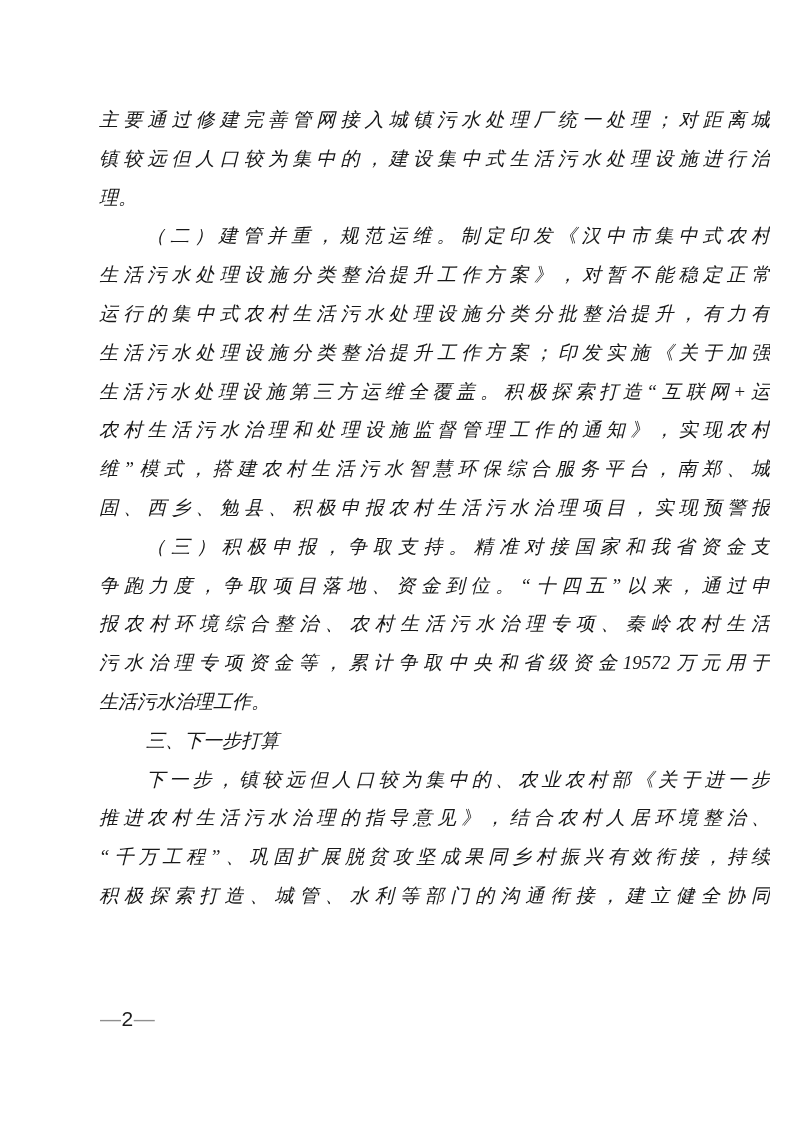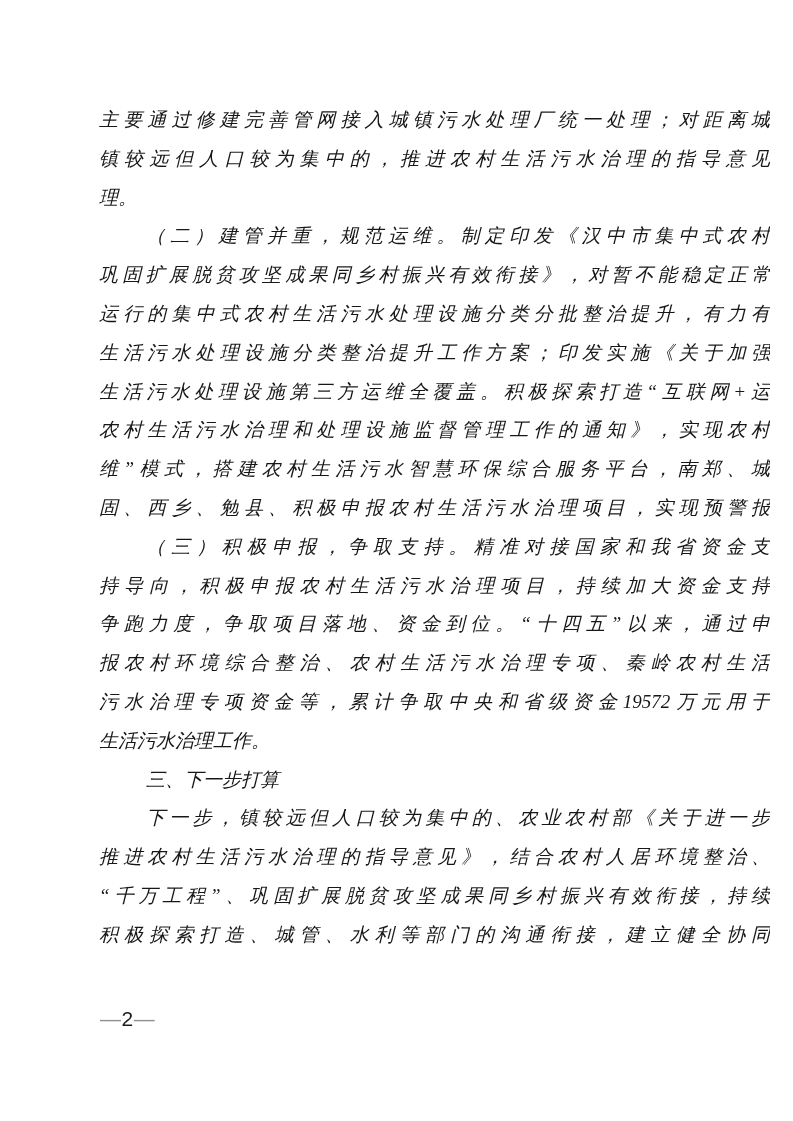--- a/index.html
+++ b/index.html
@@ -52,32 +52,31 @@
   .footer .num {
     color: #1c1c1c;
   }
 </style>
 </head>
 <body>
 
 <div class="page">
   <div class="textblock" id="textblock">
       <div class="line">主要通过修建完善管网接入城镇污水处理厂统一处理；对距离城</div>
-      <div class="line">镇较远但人口较为集中的，推进农村生活污水治理的指导意见</div>
+      <div class="line">镇较远但人口较为集中的，建设集中式生活污水处理设施进行治</div>
       <div class="line end">理。</div>
       <div class="line indent">（二）建管并重，规范运维。制定印发《汉中市集中式农村</div>
-      <div class="line">巩固扩展脱贫攻坚成果同乡村振兴有效衔接》，对暂不能稳定正常</div>
+      <div class="line">生活污水处理设施分类整治提升工作方案》，对暂不能稳定正常</div>
       <div class="line">运行的集中式农村生活污水处理设施分类分批整治提升，有力有</div>
       <div class="line">生活污水处理设施分类整治提升工作方案；印发实施《关于加强</div>
       <div class="line">生活污水处理设施第三方运维全覆盖。积极探索打造“互联网+运</div>
       <div class="line">农村生活污水治理和处理设施监督管理工作的通知》，实现农村</div>
       <div class="line">维”模式，搭建农村生活污水智慧环保综合服务平台，南郑、城</div>
       <div class="line">固、西乡、勉县、积极申报农村生活污水治理项目，实现预警报</div>
       <div class="line indent">（三）积极申报，争取支持。精准对接国家和我省资金支</div>
-      <div class="line">持导向，积极申报农村生活污水治理项目，持续加大资金支持</div>
       <div class="line">争跑力度，争取项目落地、资金到位。“十四五”以来，通过申</div>
       <div class="line">报农村环境综合整治、农村生活污水治理专项、秦岭农村生活</div>
       <div class="line">污水治理专项资金等，累计争取中央和省级资金19572万元用于</div>
       <div class="line end">生活污水治理工作。</div>
       <div class="line indent end">三、下一步打算</div>
       <div class="line indent">下一步，镇较远但人口较为集中的、农业农村部《关于进一步</div>
       <div class="line">推进农村生活污水治理的指导意见》，结合农村人居环境整治、</div>
       <div class="line">“千万工程”、巩固扩展脱贫攻坚成果同乡村振兴有效衔接，持续</div>
       <div class="line">积极探索打造、城管、水利等部门的沟通衔接，建立健全协同</div>
     </div>

